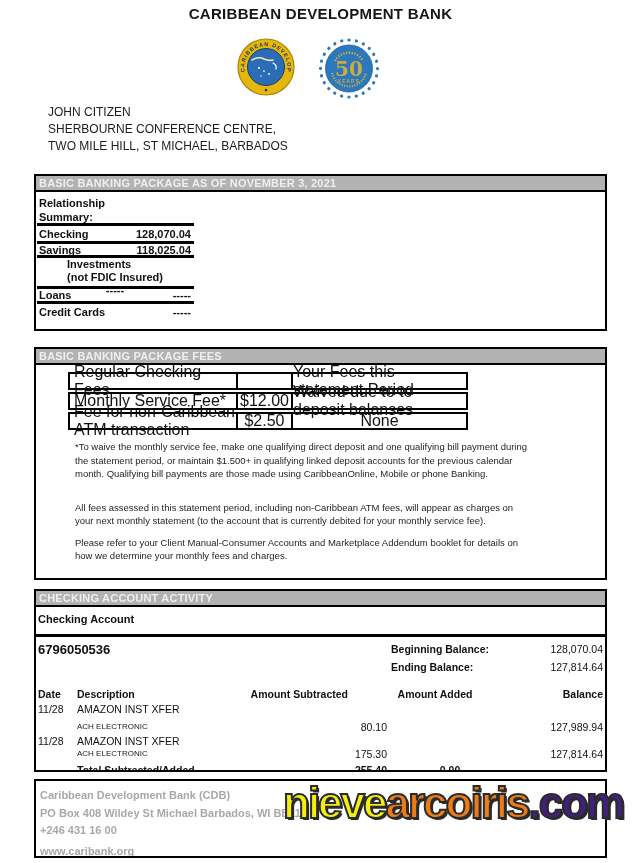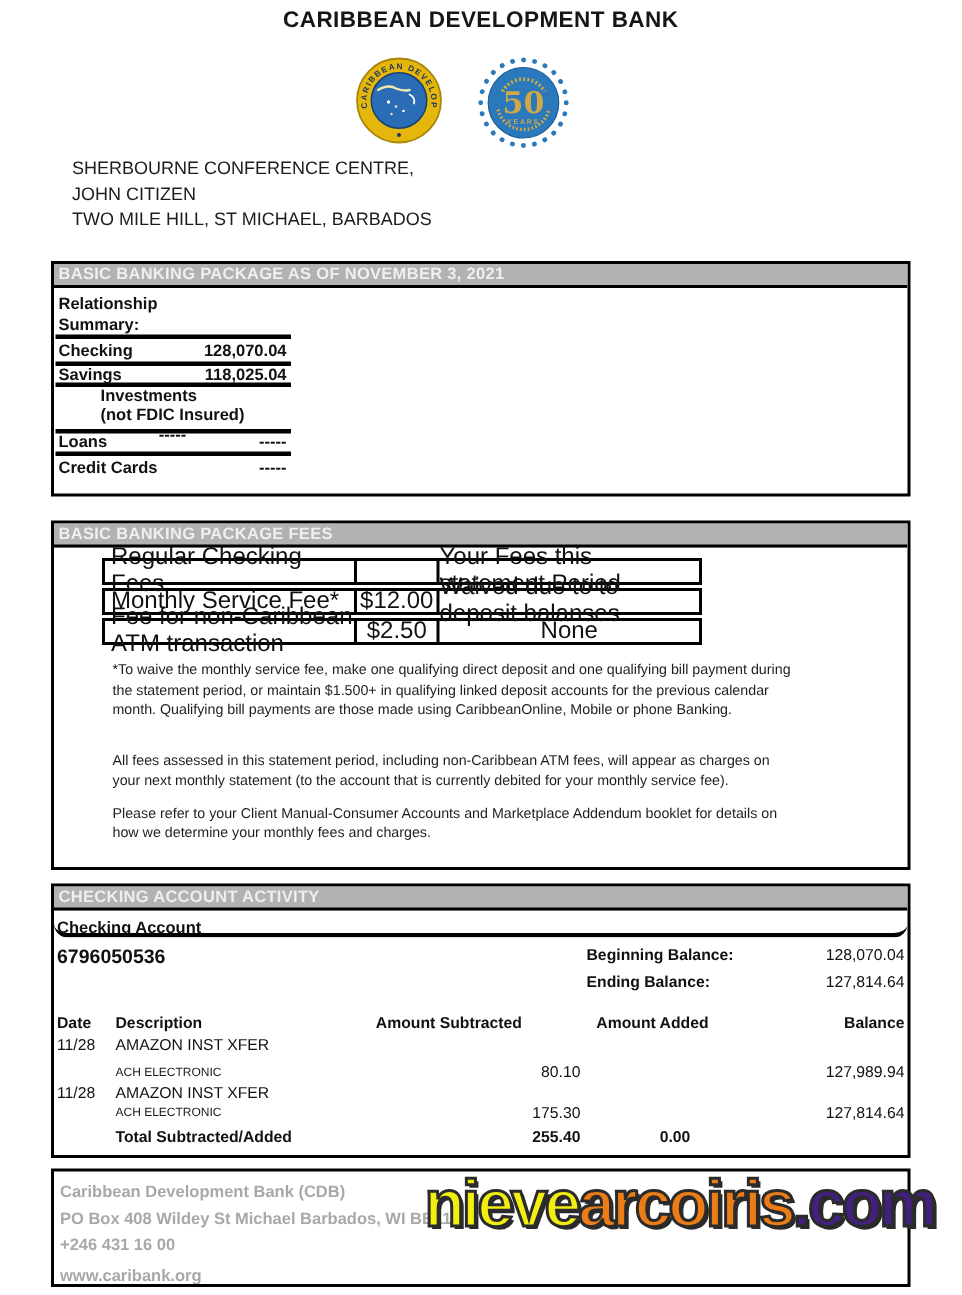--- a/index.html
+++ b/index.html
@@ -52,21 +52,21 @@
   .fee-table { margin: 7px 0 0 32px; width: 400px; }
   .fee-row { display: flex; border: 2px solid var(--border-black); height: 18px; margin-bottom: 2px; font-size: 16px; align-items: stretch; }
   .fee-c1 { width: 166px; display: flex; align-items: center; padding-left: 4px; }
   .fee-c2 { width: 55px; border-left: 2px solid var(--border-black); display: flex; align-items: center; justify-content: center; }
   .fee-c3 { flex: 1; border-left: 2px solid var(--border-black); display: flex; align-items: center; justify-content: center; }
   .fee-notes { margin: 10px 12px 0 39px; width: 456px; font-size: 9.5px; line-height: 13.5px; color: #1e1e1e; }
   .fee-notes p + p { margin-top: 20px; }
   .fee-notes p.p3 { margin-top: 8px; }
 
   
-  .check-acct-row { padding: 6px 0 0 2px; height: 18px; font-weight: bold; font-size: 11px; border-bottom: 3px solid var(--border-black); border-radius: 12px; }
+  .check-acct-row { padding: 6px 0 0 2px; height: 30px; font-weight: bold; font-size: 11px; border-bottom: 3px solid var(--border-black); }
   .acct-block { padding: 3px 2px 0 2px; }
   .acct-row { display: flex; height: 18px; align-items: center; font-size: 10.5px; }
   .acct-num { width: 353px; font-weight: bold; font-size: 13px; }
   .bal-label { flex: 1; font-weight: bold; }
   .bal-value { width: 112px; text-align: right; }
   .tcols { display: flex; align-items: center; padding: 0 2px; font-size: 10.5px; }
   .c-date { width: 39px; }
   .c-desc { width: 157px; }
   .c-sub { width: 153px; text-align: right; }
   .c-add { width: 126px; text-align: center; }
@@ -118,22 +118,22 @@
     <circle cx="32" cy="31.5" r="28.5" fill="none" stroke="#2b79bd" stroke-width="3.2" stroke-linecap="round" stroke-dasharray="0.1 7.35"></circle>
     <circle cx="32" cy="31.5" r="23.5" fill="#2b79bd" stroke="#1c5d96" stroke-width="0.8"></circle>
     <path d="M 18 24 A 16 16 0 0 1 46 24" fill="none" stroke="#d0a944" stroke-width="2.4" stroke-dasharray="1.3 1.5"></path>
     <path d="M 15 36 A 17.5 17.5 0 0 0 49 36" fill="none" stroke="#d0a944" stroke-width="2.2" stroke-dasharray="1.2 1.4"></path>
     <text x="32" y="38.5" text-anchor="middle" font-family="DejaVu Serif, serif" font-size="20" font-weight="bold" fill="#d0a944">50</text>
     <text x="32" y="45.5" text-anchor="middle" font-size="4.6" font-weight="bold" letter-spacing="1.2" fill="#d0a944">YEARS</text>
   </svg>
 </div>
 
 <div class="recipient">
+  <div>JOHN CITIZEN</div>
   <div>SHERBOURNE CONFERENCE CENTRE,</div>
-  <div>JOHN CITIZEN</div>
   <div>TWO MILE HILL, ST MICHAEL, BARBADOS</div>
 </div>
 
 <section class="box sec1">
   <div class="sec-header">BASIC BANKING PACKAGE AS OF NOVEMBER 3, 2021</div>
   <div class="srow r-relationship">
     <span>Relationship</span>
     <span></span>
   </div>
   <div class="srow r-summary u">

